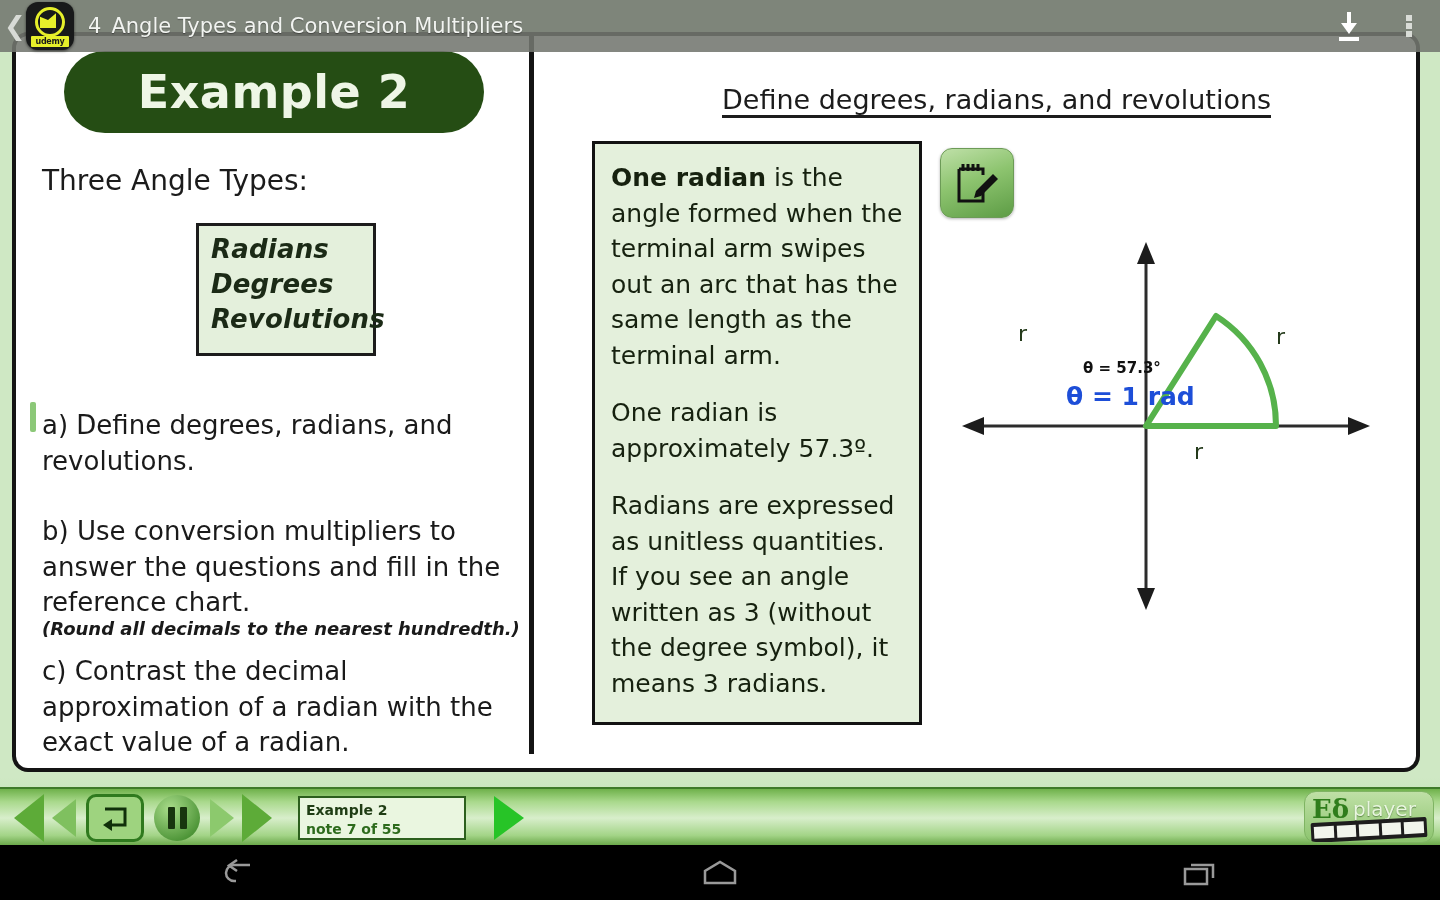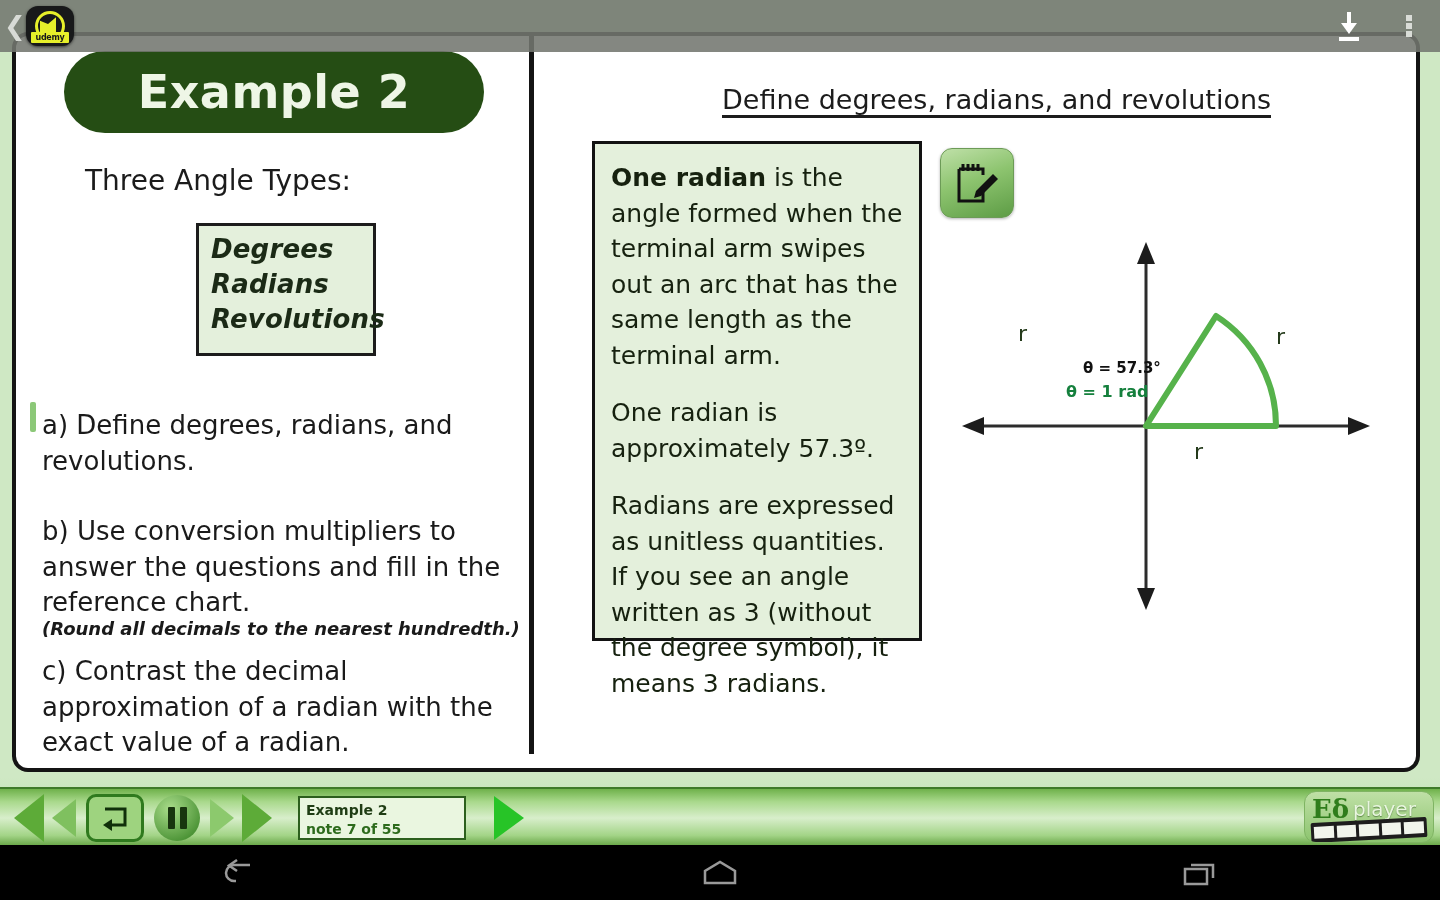--- a/index.html
+++ b/index.html
@@ -17,21 +17,21 @@
   
   .page{position:absolute;left:12px;top:32px;width:1408px;height:740px;
     background:#ffffff;border:4px solid #141414;border-radius:16px;
     box-sizing:border-box;overflow:hidden;}
 
   
   .titlebar{position:absolute;left:0;top:0;width:1440px;height:52px;
     background:rgba(115,118,112,0.88);display:flex;align-items:center;}
   .tb-back{color:#d8dbd6;font-size:26px;line-height:1;margin:0 0 0 4px;
     width:20px;text-align:center;}
-  .udemy-badge{width:48px;height:40px;border-radius:12px;background:#18191a;
+  .udemy-badge{width:48px;height:48px;border-radius:12px;background:#18191a;
     position:relative;margin-left:2px;flex:0 0 auto;
     box-shadow:0 1px 3px rgba(0,0,0,.6);}
   .udemy-circle{position:absolute;left:9px;top:5px;width:30px;height:30px;
     border-radius:50%;border:3px solid #e6ef2a;box-sizing:border-box;}
   .udemy-pac{position:absolute;left:14px;top:10px;width:16px;height:16px;
     background:#e6ef2a;
     clip-path:polygon(50% 50%,100% 8%,100% 100%,0 100%,0 30%);}
   .udemy-word{position:absolute;left:5px;bottom:3px;width:38px;height:11px;
     background:#e6ef2a;border-radius:1px;color:#18191a;font-size:8px;
     line-height:11px;text-align:center;font-weight:bold;letter-spacing:-.3px;}
@@ -48,21 +48,21 @@
   .kebab{width:10px;margin-right:24px;display:flex;flex-direction:column;
     justify-content:space-between;height:22px;}
   .kebab i{display:block;width:6px;height:6px;background:#d9dcd7;}
 
   
   .col-left{position:absolute;left:0;top:0;width:516px;height:740px;}
   .example-pill{position:absolute;left:48px;top:15px;width:420px;height:82px;
     background:#254d14;border-radius:42px;
     display:flex;align-items:center;justify-content:center;}
   .example-pill span{color:#eef6e6;font-size:46px;font-weight:bold;letter-spacing:.5px;}
-  .three-types{position:absolute;left:26px;top:128px;font-size:28px;color:#1b1b1b;margin-left:43px;}
+  .three-types{position:absolute;left:26px;top:128px;font-size:28px;color:#1b1b1b;}
   .types-box{position:absolute;left:180px;top:187px;width:180px;height:133px;
     border:3px solid #1c1c1c;background:#e4f0dc;box-sizing:border-box;
     padding:6px 0 0 12px;}
   .types-box div{font-size:26px;font-style:italic;font-weight:bold;color:#1b2a16;
     line-height:1.35;letter-spacing:.2px;}
   .green-mark{position:absolute;left:14px;top:366px;width:6px;height:30px;
     background:#8cc878;border-radius:2px;}
   .para{position:absolute;color:#1a1a1a;font-size:26px;line-height:1.37;}
   .p-a{left:26px;top:372px;width:470px;}
   .p-b{left:26px;top:478px;width:470px;}
@@ -70,36 +70,36 @@
     font-style:italic;font-weight:bold;color:#1a1a1a;}
   .p-c{left:26px;top:618px;width:470px;}
 
   
   .divider{position:absolute;left:513px;top:0px;width:5px;height:718px;background:#141414;}
 
   
   .col-right{position:absolute;left:520px;top:0;width:884px;height:740px;}
   .r-title{position:absolute;left:186px;top:48px;font-size:27px;color:#1c1c1c;
     border-bottom:3px solid #1c1c1c;white-space:nowrap;}
-  .def-box{position:absolute;left:56px;top:105px;width:330px;height:500px;
+  .def-box{position:absolute;left:56px;top:105px;width:330px;height:584px;
     background:#e4f0dc;border:3px solid #121212;box-sizing:border-box;
     padding:16px 14px 10px 16px;}
   .def-box p{margin:0 0 22px 0;font-size:25px;line-height:1.42;color:#16210f;}
   .def-box p:last-child{margin-bottom:0;}
   .def-box b{font-weight:bold;}
   .note-btn{position:absolute;left:404px;top:112px;width:72px;height:68px;
     border-radius:12px;
     background:linear-gradient(160deg,#bfe0a8 0%,#8dc46f 45%,#5d9c45 100%);
     border:1px solid #6c9b57;box-shadow:0 1px 3px rgba(0,0,0,.3);}
   .note-svg{position:absolute;left:11px;top:9px;}
 
   .diagram{position:absolute;left:420px;top:200px;width:420px;height:380px;}
   .dlabel{position:absolute;font-size:22px;color:#243a1b;}
   .dlabel.small{font-size:15px;font-weight:bold;color:#111;}
-  .dlabel.mid{font-size:16px;font-weight:bold;color:#15803d;}
+  .dlabel.mid{font-size:25px;font-weight:bold;color:#1d4ed8;}
 
   
   .toolbar{position:absolute;left:0;top:787px;width:1440px;height:58px;
     background:linear-gradient(180deg,#6fb14b 0%,#a9d98c 22%,#d8eecb 50%,#a3d487 80%,#5f9f3e 100%);
     border-top:2px solid #3f7a2a;display:flex;align-items:center;}
   .tri{width:0;height:0;}
   .tri-left{border-top:24px solid transparent;border-bottom:24px solid transparent;
     border-right:30px solid #5dab38;}
   .tri-left.sm{border-top:19px solid transparent;border-bottom:19px solid transparent;
     border-right:24px solid #7fc05f;}
@@ -148,22 +148,22 @@
 
     <div class="col-left">
 
       <div class="example-pill">
         <span>Example 2</span>
       </div>
 
       <div class="three-types">Three Angle Types:</div>
 
       <div class="types-box">
+        <div>Radians</div>
         <div>Degrees</div>
-        <div>Radians</div>
         <div>Revolutions</div>
       </div>
 
       <div class="green-mark"></div>
 
       <div class="para p-b">b) Use conversion multipliers to answer the questions and fill in the reference chart.</div>
       <div class="para p-a">a) Define degrees, radians, and revolutions.</div>
       <div class="p-round">(Round all decimals to the nearest hundredth.)</div>
       <div class="para p-c">c) Contrast the decimal approximation of a radian with the exact value of a radian.</div>
     </div>
@@ -216,20 +216,23 @@
     </div>
   </div>
 
   <div class="titlebar">
     <div class="tb-back">❮</div>
     <div class="udemy-badge">
       <div class="udemy-circle"></div>
       <div class="udemy-pac"></div>
       <div class="udemy-word">udemy</div>
     </div>
+    <div class="tb-title">
+      <span class="num">4</span><span>Angle Types and Conversion Multipliers</span>
+    </div>
     <div class="tb-spacer"></div>
     <div class="dl-icon">
       <span class="shaft"></span>
       <span class="head"></span>
       <span class="base"></span>
     </div>
     <div class="kebab">
       <i></i>
       <i></i>
       <i></i>

